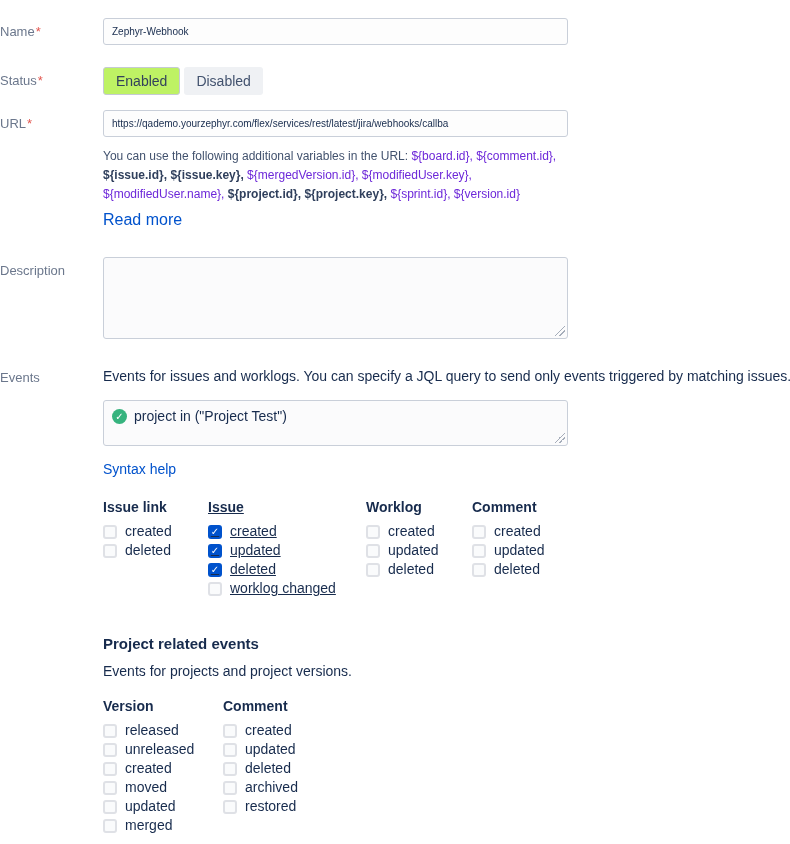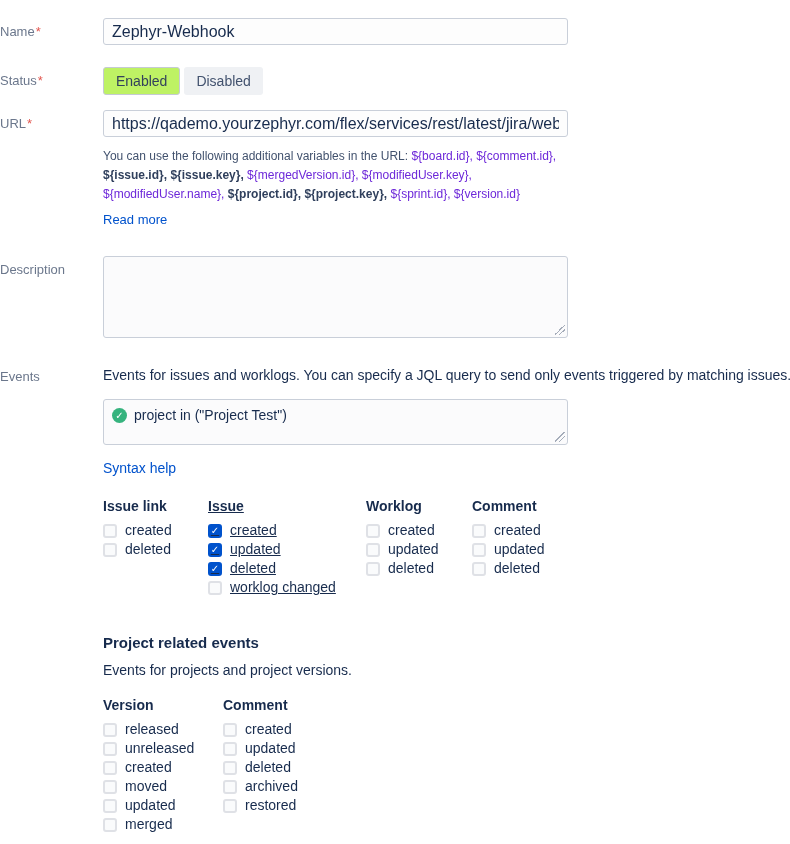--- a/index.html
+++ b/index.html
@@ -26,21 +26,21 @@
   .row-name { margin-bottom: 22px; }
   .row-status { margin-bottom: 15px; }
   .row-desc { margin-top: 26px; border-radius: 31px; }
   .row-events { margin-top: 29px; }
 
   
   .text-input {
     width: 465px; height: 27px;
     border: 1px solid #C9CFD9; border-radius: 3px;
     background: #FDFDFD;
-    font-family: inherit; font-size: 16px; color: #172B4D;
+    font-family: inherit; font-size: 10px; color: #172B4D;
     padding: 0 8px;
     outline: none;
   }
   .ta-wrap { position: relative; width: 465px; }
   textarea.desc-area {
     width: 465px; height: 82px;
     border: 1px solid #C9CFD9; border-radius: 3px;
     background: #FBFBFC;
     font-family: inherit; font-size: 14px; color: #172B4D;
     padding: 6px 8px;
@@ -73,21 +73,21 @@
   
   .url-help {
     margin-top: 10px; width: 468px;
     font-size: 12px; line-height: 19px; color: #42526E;
   }
   .var-strong { color: #2F3F5C; font-weight: bold; }
   .var-muted { color: #6d28d9; }
   .read-more, .syntax-link {
     color: #0052CC; text-decoration: none; display: inline-block;
   }
-  .read-more { font-size: 13px; margin-top: 6px; }
+  .read-more { font-size: 16px; margin-top: 6px; }
 
   
   .evt-heading { font-size: 15px; font-weight: 700; color: #172B4D; line-height: 18px; }
   .evt-sub { font-size: 14px; color: #172B4D; white-space: nowrap; }
   .jql-wrap { position: relative; width: 465px; margin-top: 16px; }
   .jql-box {
     width: 465px; height: 46px;
     border: 1px solid #C9CFD9; border-radius: 3px;
     background: #FBFBFC;
     font-size: 14px; color: #172B4D;

